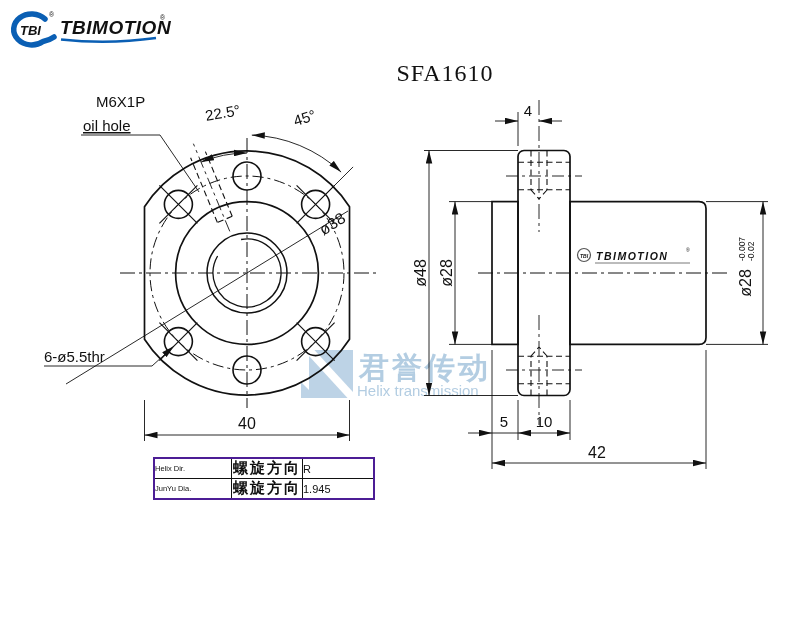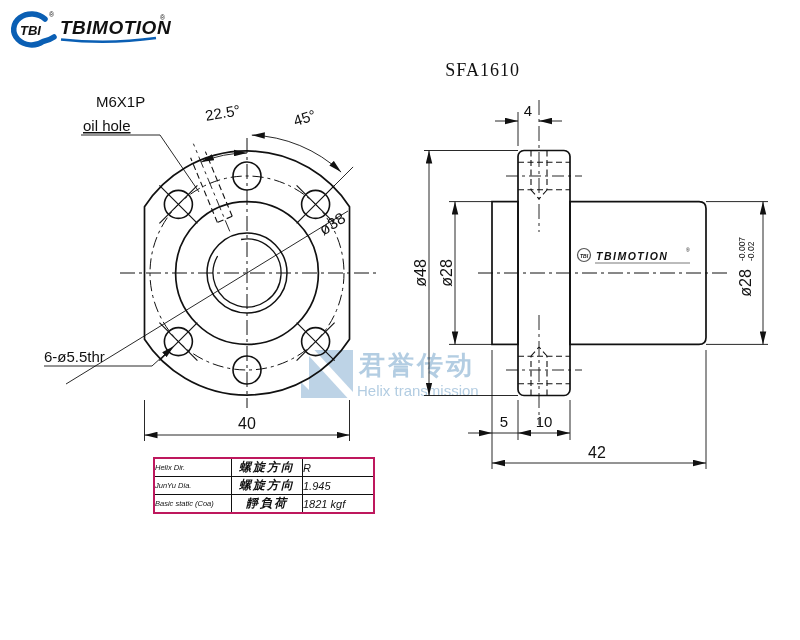--- a/index.html
+++ b/index.html
@@ -2,34 +2,34 @@
 <html><head>
 <meta charset="utf-8">
 <style>
   html,body{margin:0;padding:0;background:#fff;}
   .page{position:relative;width:800px;height:640px;background:#fff;overflow:hidden;
         font-family:"Liberation Sans",sans-serif;color:#111;}
   .abs{position:absolute;}
   
   #brand{left:4px;top:4px;}
   
-  #title{left:370px;top:60px;width:150px;text-align:right;
-         font-family:"Liberation Serif",serif;font-size:18px;letter-spacing:1px;color:#111;}
+  #title{left:370px;top:60px;width:150px;text-align:center;
+         font-family:"Liberation Serif",serif;font-size:24px;letter-spacing:1px;color:#111;}
   
   #watermark{left:301px;top:348px;width:200px;height:60px;}
-  #wm-zh{position:absolute;left:58px;top:0px;font-size:26px;font-weight:bold;letter-spacing:3px;
+  #wm-zh{position:absolute;left:58px;top:0px;font-size:30px;font-weight:bold;letter-spacing:3px;
          font-family:"DejaVu Sans",sans-serif;color:#b3cde2;}
   #wm-en{position:absolute;left:56px;top:34px;font-size:15px;color:#b3cde2;
          font-family:"Liberation Sans",sans-serif;}
   
   #spec{left:153px;top:457px;border-collapse:collapse;table-layout:fixed;width:216px;}
   #spec td{border:1px solid #111;height:11.5px;padding:0;overflow:hidden;white-space:nowrap;}
-  #spec{border:2px solid #be185d;font-style:italic;}
+  #spec{border:2px solid #4c1d95;}
   td.c-en{width:76px;font-size:7.5px;padding-left:2px;font-family:"Liberation Sans",sans-serif;}
-  td.c-zh{width:70px;font-size:12px;font-weight:bold;text-align:center;letter-spacing:2px;
+  td.c-zh{width:70px;font-size:15px;font-weight:bold;text-align:center;letter-spacing:2px;
           font-family:"DejaVu Serif","DejaVu Sans",serif;}
   td.c-val{width:70px;font-size:11px;padding-left:6px;font-family:"Liberation Sans",sans-serif;}
   
   text{font-family:"Liberation Sans",sans-serif;fill:#111;}
 </style>
 </head>
 <body>
 
 <div class="page">
 
@@ -207,21 +207,16 @@
         <tr>
       <td class="c-en">Helix Dir.</td>
       <td class="c-zh">螺旋方向</td>
       <td class="c-val">R</td>
     </tr>
     <tr>
       <td class="c-en">JunYu Dia.</td>
       <td class="c-zh">螺旋方向</td>
       <td class="c-val">1.945</td>
     </tr>
-    <tr>
-      <td class="c-en">Basic static (Coa)</td>
-      <td class="c-zh">靜負荷</td>
-      <td class="c-val">1821 kgf</td>
-    </tr>
   </tbody>
     </table>
 
 </div>
 
 </body></html>

